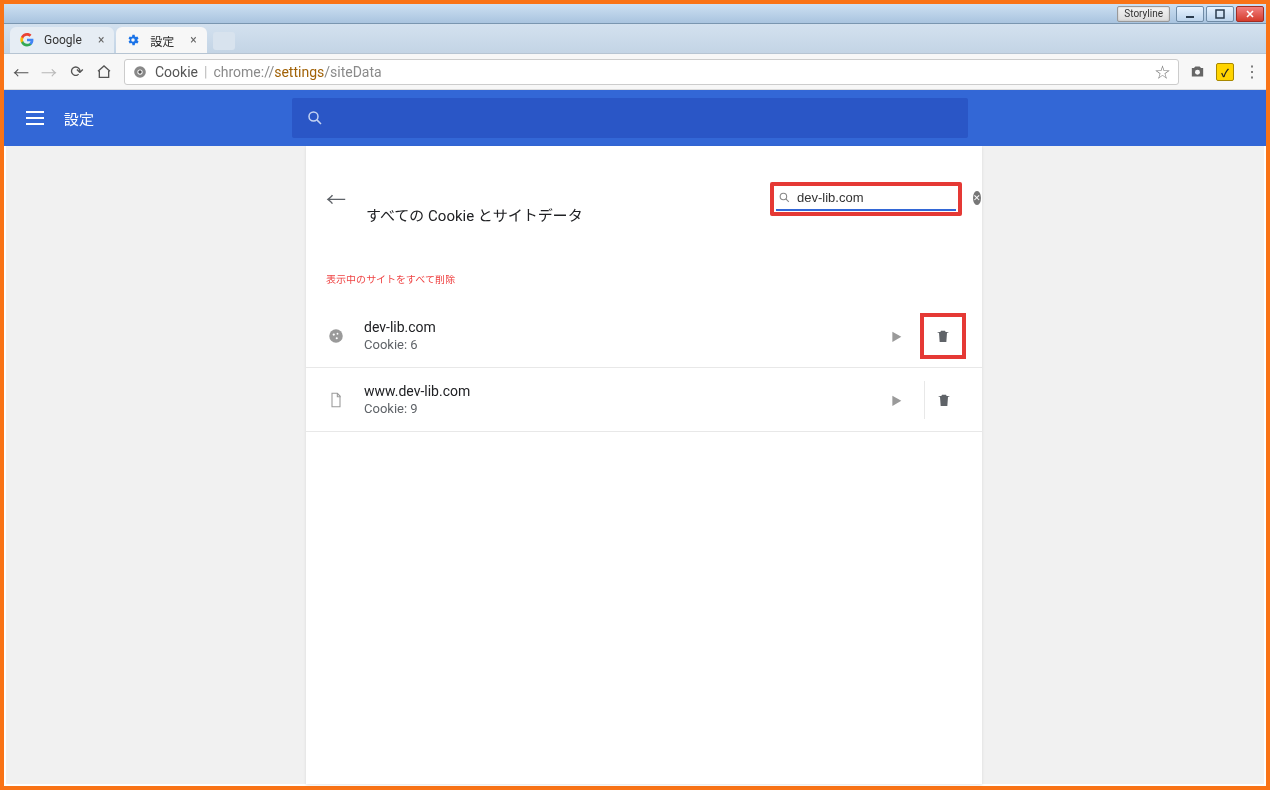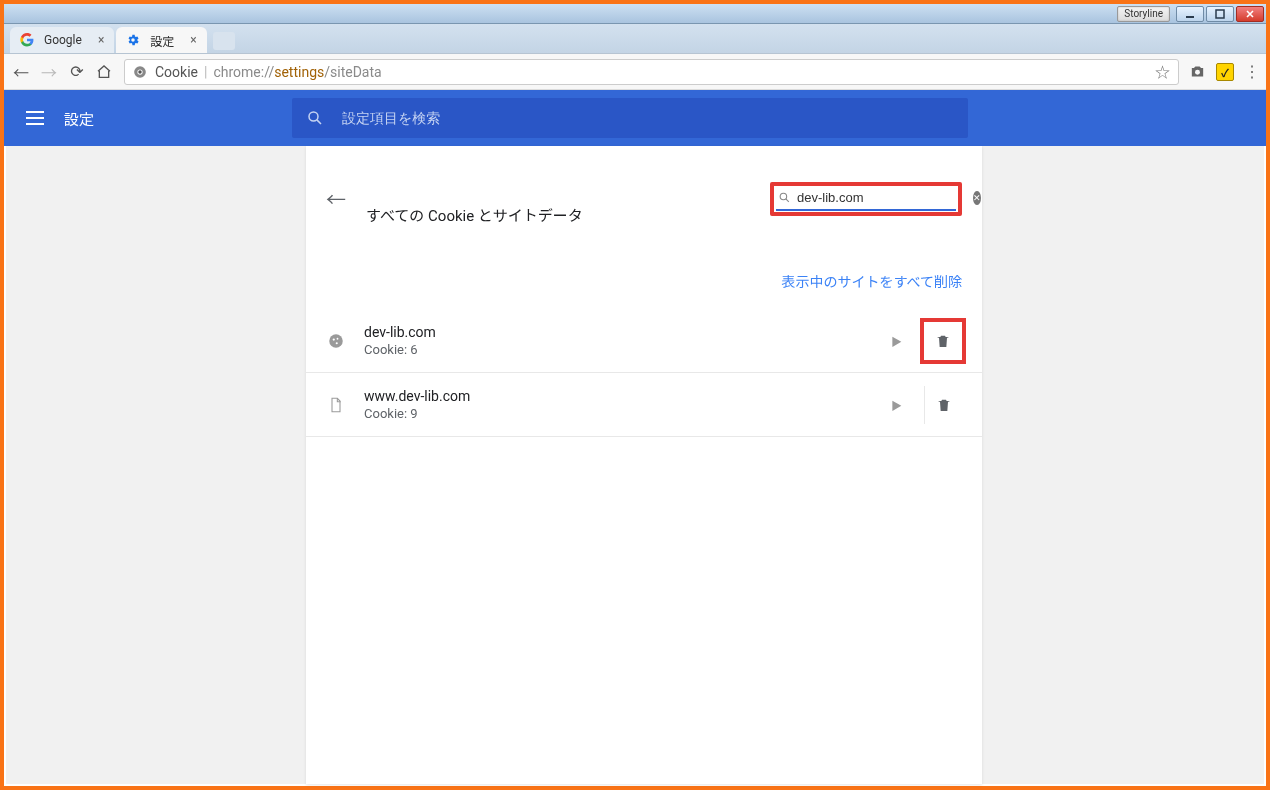--- a/index.html
+++ b/index.html
@@ -197,22 +197,21 @@
   .mini-search-inner .mag2 { color:#888;font-size:13px;margin-right:6px; }
   .mini-search-input {
     flex:1;border:none;outline:none;font-size:13px;color:#333;height:20px;background:transparent;
   }
   .mini-clear {
     width:14px;height:14px;border-radius:50%;
     background:#777;color:#fff;font-size:9px;
     display:flex;align-items:center;justify-content:center;
   }
   .remove-all {
-    text-align:right;
-    color:#3b82f6;font-size:14px;
+    color:#ef4444;font-size:10px;
     padding:28px 20px 18px 20px;
   }
   .row {
     display:flex;align-items:center;
     height:64px;
     padding:0 20px;
     border-bottom:1px solid #e8e8e8;
   }
   .row:first-of-type { border-top:1px solid #e8e8e8; }
   .row .siteicon {
@@ -330,21 +329,20 @@
         <span></span>
       </div>
     <div class="blue-title">設定</div>
     <div class="big-search">
       <span class="mag">
         <svg width="18" height="18" viewBox="0 0 24 24" fill="none" stroke="#c5d3f2" stroke-width="2">
             <circle cx="10" cy="10" r="6"></circle>
             <path d="M20 20l-5.5-5.5"></path>
           </svg>
       </span>
-      <input class="big-search-input" placeholder="設定項目を検索" style="">
     </div>
   </div>
 
   <div class="content-bg">
     <div class="card">
       <div class="section-head">
         <span class="back-arrow">←</span>
         <span class="section-title">すべての Cookie とサイトデータ</span>
         <div class="mini-search">
           <div class="mini-search-inner">

